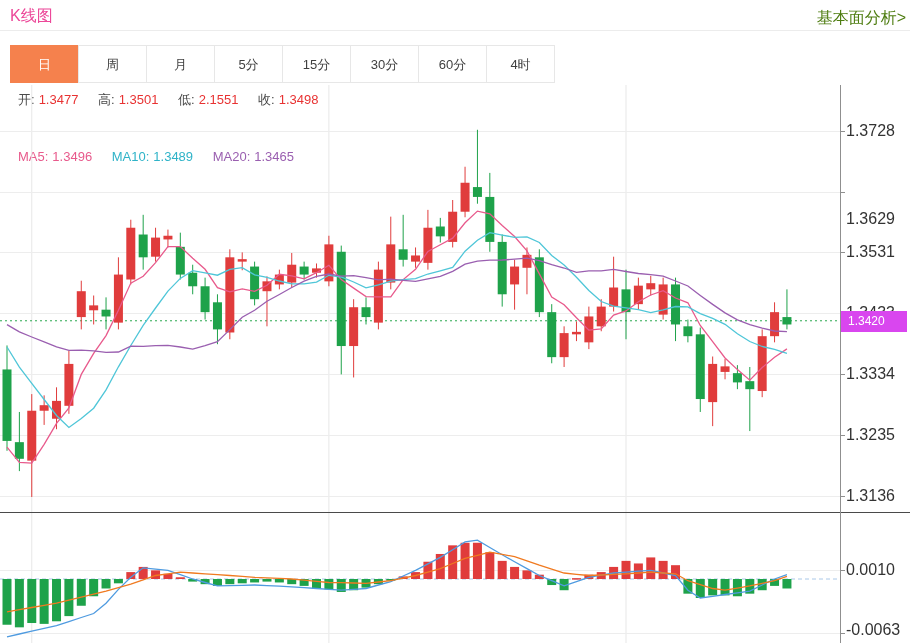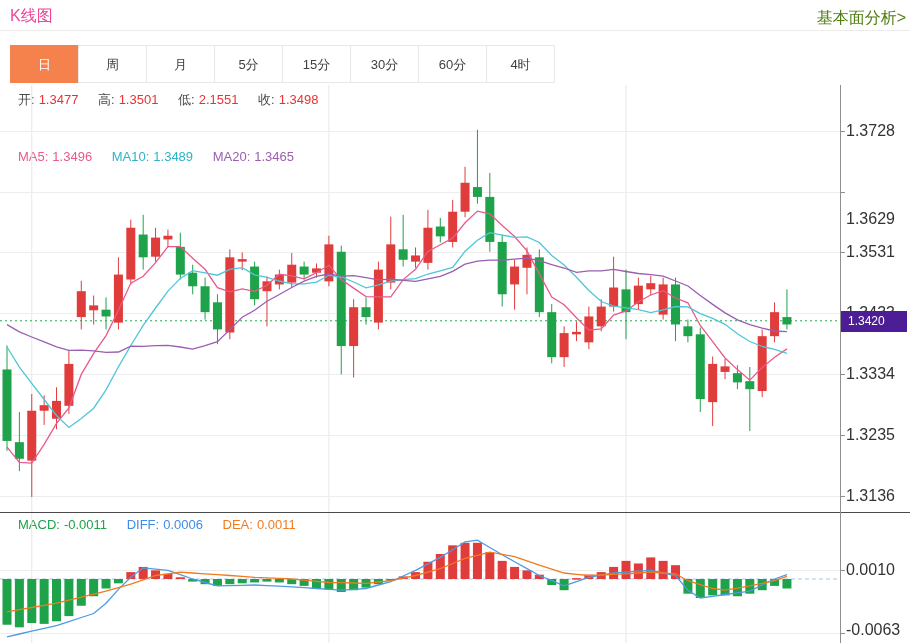--- a/index.html
+++ b/index.html
@@ -18,21 +18,21 @@
   .legend .gap{margin-right:16px;}
   .lab{color:#4a4a4a;}
   .val-red{color:#e83232;}
   .ma5{color:#e85a8c;}  .ma10{color:#2fb3c8;}  .ma20{color:#9a5fb0;}
   .macd-g{color:#1ea24a;} .diff-b{color:#3f8ce8;} .dea-o{color:#f07a20;}
   svg{position:absolute;left:0;display:block;}
   .axis-line{position:absolute;left:840px;top:85px;width:1px;height:558px;background:#8f8f8f;}
   .panel-sep{position:absolute;left:0;top:512px;width:910px;height:1px;background:#4a4a4a;}
   .y-label{position:absolute;left:846px;font-size:16px;color:#333;line-height:14px;}
   .y-tick{position:absolute;left:840px;width:5px;height:1px;background:#8f8f8f;}
-  .price-badge{position:absolute;left:841px;top:312px;width:66px;height:21px;background:#4c1d95;
+  .price-badge{position:absolute;left:841px;top:312px;width:66px;height:21px;background:#d946ef;
                color:#fff;font-size:12px;line-height:21px;padding-left:7px;box-sizing:border-box;}
 </style>
 </head>
 <body>
 
 <div class="page">
   <div class="page-title">K线图</div>
   <a class="fund-link">基本面分析&gt;</a>
   <div class="top-divider"></div>
 
@@ -198,25 +198,20 @@
       <rect x="757.6800000000001" y="251.18128000000067" width="9" height="54.838239999999445" fill="#e03c3c"></rect>
       <line x1="774.5600000000001" y1="217.2924800000003" x2="774.5600000000001" y2="257.34288000000004" stroke="#e03c3c" stroke-width="1"></line>
       <rect x="770.0600000000001" y="227.1510400000006" width="9" height="24.030240000000077" fill="#e03c3c"></rect>
       <line x1="786.94" y1="204.35312000000036" x2="786.94" y2="244.40352000000004" stroke="#1ea24a" stroke-width="1"></line>
       <rect x="782.44" y="232.08032000000003" width="9" height="7.393920000000577" fill="#1ea24a"></rect>
       <polyline points="7,362.1 19.380000000000003,377.4 31.76,378.1 44.14,359.3 56.52,338.3 68.9,322.9 81.28,289.4 93.66000000000001,268.3 106.04,250.6 118.42,225.3 130.8,198.1 143.18,191.3 155.56,177.7 167.94,161.6 180.32000000000002,161.6 192.70000000000002,173.3 205.08,184.3 217.46,202.6 229.84,206.9 242.22000000000003,203.9 254.60000000000002,206.4 266.98,200.3 279.36,189.3 291.74,190.8 304.12,193.9 316.5,187.7 328.88,180.3 341.26000000000005,194.6 353.64000000000004,203.1 366.02000000000004,211.6 378.40000000000003,211.9 390.78000000000003,211.9 403.16,194.6 415.54,184.3 427.92,166.4 440.3,159.7 452.68,153.2 465.06,137.8 477.44000000000005,126.1 489.82000000000005,128.9 502.20000000000005,140.5 514.58,151.5 526.96,165.9 539.34,188.9 551.72,212.0 564.1,219.8 576.48,232.8 588.86,245.1 601.24,244.0 613.62,230.1 626,225.9 638.38,216.7 650.76,210.0 663.14,205.6 675.5200000000001,213.0 687.9000000000001,217.8 700.2800000000001,240.5 712.6600000000001,256.6 725.0400000000001,273.0 737.4200000000001,284.6 749.8000000000001,295.2 762.1800000000001,282.6 774.5600000000001,272.3 786.94,263.9" fill="none" stroke="#e85a8c" stroke-width="1.3"></polyline>
       <polyline points="7,262.0 19.380000000000003,282.2 31.76,298.3 44.14,314.5 56.52,330.5 68.9,342.5 81.28,333.4 93.66000000000001,323.2 106.04,304.9 118.42,281.8 130.8,260.5 143.18,240.3 155.56,223.0 167.94,206.1 180.32000000000002,193.4 192.70000000000002,185.7 205.08,187.8 217.46,190.2 229.84,184.3 242.22000000000003,182.7 254.60000000000002,189.9 266.98,192.3 279.36,196.0 291.74,198.9 304.12,198.9 316.5,197.1 328.88,190.3 341.26000000000005,192.0 353.64000000000004,197.0 366.02000000000004,202.8 378.40000000000003,199.8 390.78000000000003,196.1 403.16,194.6 415.54,193.7 427.92,189.0 440.3,185.8 452.68,182.5 465.06,166.2 477.44000000000005,155.2 489.82000000000005,147.7 502.20000000000005,150.1 514.58,152.3 526.96,151.9 539.34,157.5 551.72,170.5 564.1,180.1 576.48,192.2 588.86,205.5 601.24,216.5 613.62,221.1 626,222.8 638.38,224.7 650.76,227.6 663.14,224.8 675.5200000000001,221.5 687.9000000000001,221.9 700.2800000000001,228.6 712.6600000000001,233.3 725.0400000000001,239.3 737.4200000000001,248.8 749.8000000000001,256.5 762.1800000000001,261.5 774.5600000000001,264.4 786.94,268.4" fill="none" stroke="#4fc6d8" stroke-width="1.3"></polyline>
       <polyline points="7,239.6 19.380000000000003,246.8 31.76,252.0 44.14,256.9 56.52,261.9 68.9,265.3 81.28,265.2 93.66000000000001,265.9 106.04,267.4 118.42,267.0 130.8,261.2 143.18,261.3 155.56,260.7 167.94,260.3 180.32000000000002,262.0 192.70000000000002,264.1 205.08,260.6 217.46,256.7 229.84,244.6 242.22000000000003,232.3 254.60000000000002,225.2 266.98,216.3 279.36,209.5 291.74,202.5 304.12,196.2 316.5,191.4 328.88,189.0 341.26000000000005,191.1 353.64000000000004,190.6 366.02000000000004,192.7 378.40000000000003,194.8 390.78000000000003,194.2 403.16,195.3 415.54,196.3 427.92,193.9 440.3,191.4 452.68,186.4 465.06,179.1 477.44000000000005,176.1 489.82000000000005,175.2 502.20000000000005,175.0 514.58,174.2 526.96,173.2 539.34,175.6 551.72,179.7 564.1,183.0 576.48,187.3 588.86,185.9 601.24,185.8 613.62,184.4 626,186.5 638.38,188.5 650.76,189.7 663.14,191.2 675.5200000000001,196.0 687.9000000000001,201.0 700.2800000000001,210.4 712.6600000000001,219.4 725.0400000000001,227.9 737.4200000000001,234.9 749.8000000000001,239.7 762.1800000000001,243.1 774.5600000000001,246.0 786.94,246.6" fill="none" stroke="#9a5fb0" stroke-width="1.3"></polyline>
     </svg>
 
-  <div class="legend" style="top:517px;">
-    <span class="macd-g">MACD:</span><span class="macd-g gap">-0.0011</span>
-    <span class="diff-b">DIFF:</span><span class="diff-b gap">0.0006</span>
-    <span class="dea-o">DEA:</span><span class="dea-o">0.0011</span>
-  </div>
 
   <svg id="macd-chart" style="top:513px;" width="840" height="130">
       <line x1="31.76" y1="0" x2="31.76" y2="130" stroke="#e7e7e7" stroke-width="1"></line>
       <line x1="328.88" y1="0" x2="328.88" y2="130" stroke="#e7e7e7" stroke-width="1"></line>
       <line x1="626" y1="0" x2="626" y2="130" stroke="#e7e7e7" stroke-width="1"></line>
       <line x1="0" y1="57.5" x2="840" y2="57.5" stroke="#ededed" stroke-width="1"></line>
       <line x1="0" y1="120.5" x2="840" y2="120.5" stroke="#ededed" stroke-width="1"></line>
       <line x1="0" y1="66" x2="840" y2="66" stroke="#aac8e8" stroke-width="1" stroke-dasharray="4,3"></line>
       <rect x="2.5" y="66" width="9" height="45.739000000000004" fill="#1ea24a"></rect>
       <rect x="14.880000000000003" y="66" width="9" height="48.328" fill="#1ea24a"></rect>

